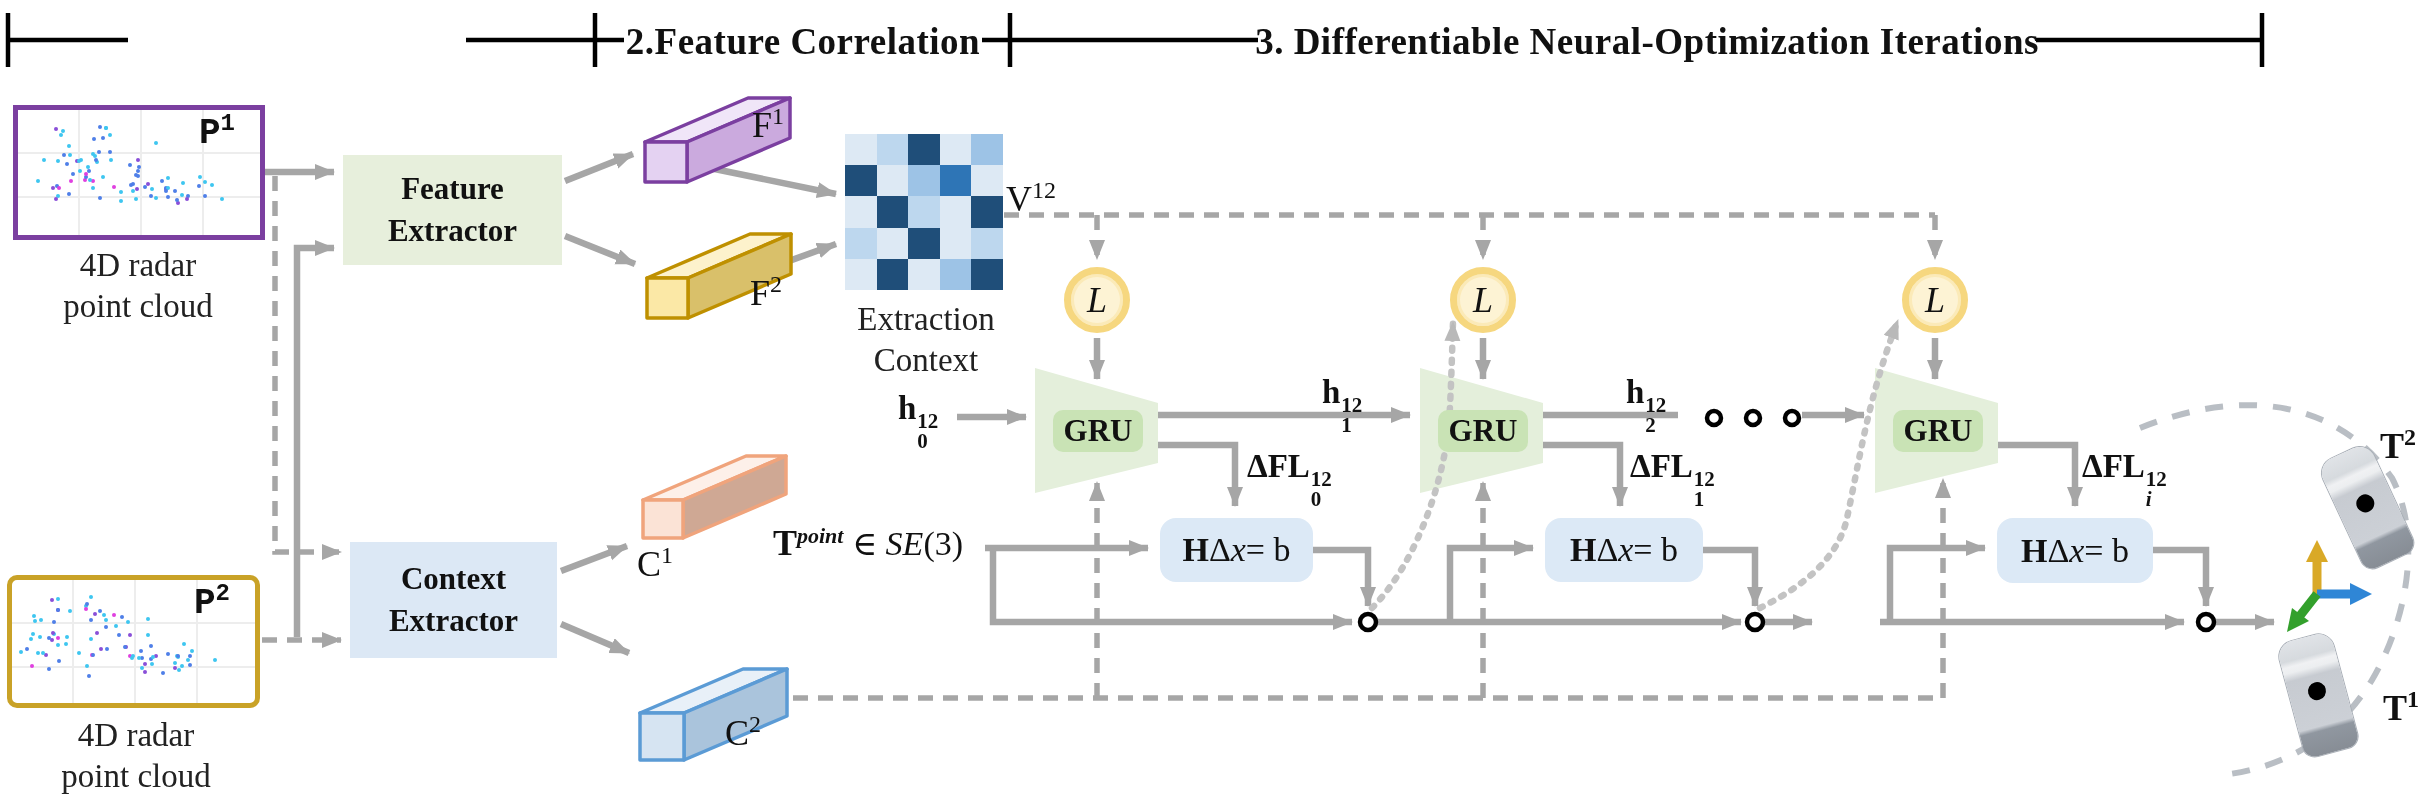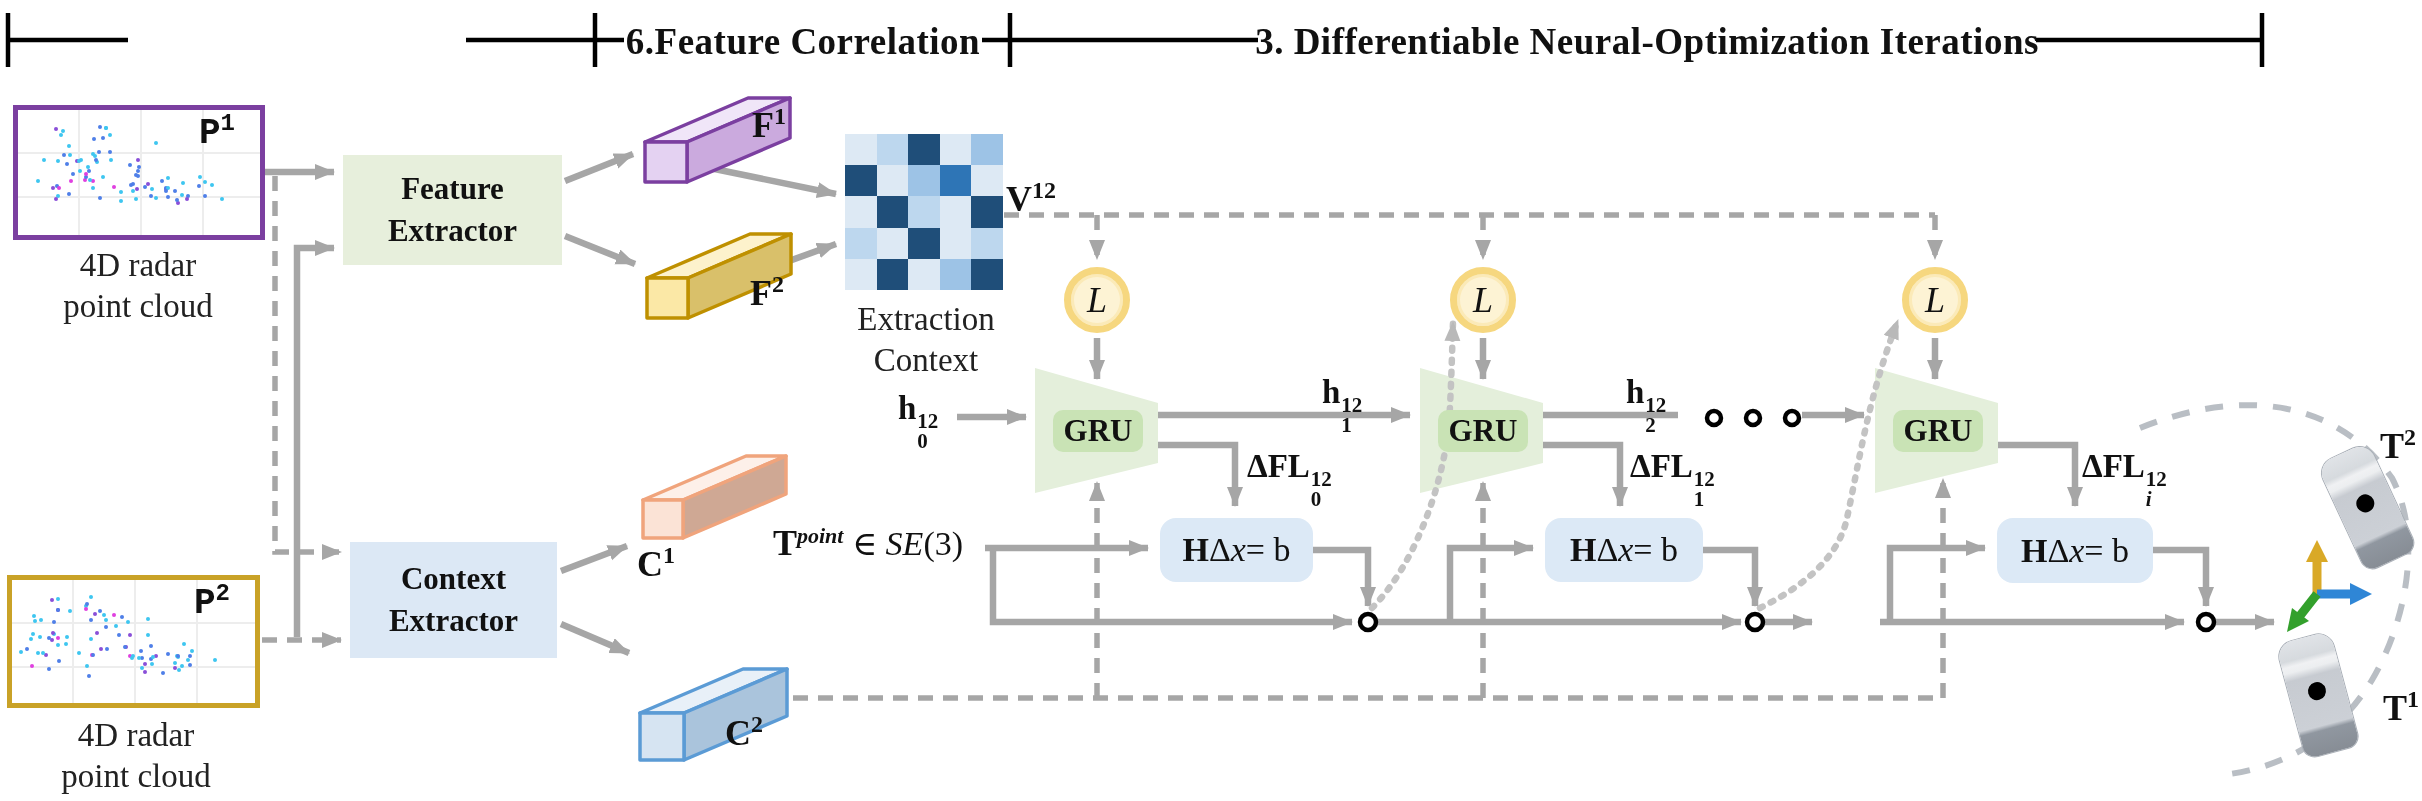--- a/index.html
+++ b/index.html
@@ -19,21 +19,21 @@
   .plabel{position:absolute;right:25px;top:2px;font-weight:bold;font-size:36px;line-height:1;font-family:Liberation Mono, monospace;}
   .plabel sup{font-size:24px;}
   .dot{position:absolute;border-radius:50%;}
   .caption{font-size:33px;line-height:1.25;color:#222;}
   
   .xbox{position:absolute;display:flex;flex-direction:column;align-items:center;justify-content:center;
         font-weight:bold;font-size:31px;line-height:1.35;}
   .xbox.green{background:#e7efdc;}
   .xbox.blue{background:#dce8f5;}
   
-  .mlab{font-weight:bold;font-size:36px;line-height:1;white-space:nowrap;}
+  .mlab{font-weight:normal;font-size:36px;line-height:1;white-space:nowrap;}
   .mlab sup{font-size:24px;}
   .mbase{font-weight:bold;font-size:33px;}
   .stk{display:inline-flex;flex-direction:column;align-items:flex-start;line-height:0.95;
        font-size:21px;font-weight:bold;vertical-align:-9px;margin-left:1px;}
   .stk .it{font-style:italic;}
   
   .matrix{position:absolute;display:grid;grid-template-columns:repeat(5,1fr);grid-template-rows:repeat(5,1fr);}
   
   .lookup{position:absolute;width:52px;height:52px;border-radius:50%;background:#fdf3d4;
           border:7px solid #f6d77f;box-shadow:inset 0 0 0 3px #fbeab8;
@@ -191,21 +191,21 @@
     <g stroke-linecap="butt">
       <line x1="2317" y1="596" x2="2317" y2="560" stroke="#d9a927" stroke-width="9"></line>
       <polygon points="2317,540 2306,562 2328,562" fill="#d9a927"></polygon>
       <line x1="2317" y1="594" x2="2352" y2="594" stroke="#2f86d6" stroke-width="9"></line>
       <polygon points="2372,594 2350,583 2350,605" fill="#2f86d6"></polygon>
       <line x1="2317" y1="594" x2="2299" y2="617" stroke="#33a02c" stroke-width="9"></line>
       <polygon points="2287,632 2292,608 2309,621" fill="#33a02c"></polygon>
     </g>
   </svg>
 
-  <div class="abs ctr sect" style="left:803px;top:41px;">6.Feature Correlation</div>
+  <div class="abs ctr sect" style="left:803px;top:41px;">2.Feature Correlation</div>
   <div class="abs ctr sect" style="left:1647px;top:41px;">3. Differentiable Neural-Optimization Iterations</div>
 
   <div class="pframe p1" style="left:13px;top:105px;width:242px;height:125px;">
     <div class="plabel"><span>P</span><sup>1</sup></div>
   <div class="dot" style="left: 44px; top: 43px; width: 4px; height: 4px; background: rgb(79, 127, 232);"></div>
       <div class="dot" style="left: 47px; top: 52px; width: 4px; height: 4px; background: rgb(79, 127, 232);"></div>
       <div class="dot" style="left: 24px; top: 48px; width: 4px; height: 4px; background: rgb(62, 198, 240);"></div>
       <div class="dot" style="left: 60px; top: 59px; width: 4px; height: 4px; background: rgb(62, 198, 240);"></div>
       <div class="dot" style="left: 18px; top: 69px; width: 4px; height: 4px; background: rgb(62, 198, 240);"></div>
       <div class="dot" style="left: 73px; top: 69px; width: 4px; height: 4px; background: rgb(224, 64, 224);"></div>
@@ -287,21 +287,21 @@
       <div class="dot" style="left: 86px; top: 16px; width: 4px; height: 4px; background: rgb(62, 198, 240);"></div>
       <div class="dot" style="left: 86px; top: 16px; width: 4px; height: 4px; background: rgb(62, 198, 240);"></div>
       <div class="dot" style="left: 80px; top: 15px; width: 4px; height: 4px; background: rgb(79, 127, 232);"></div>
       <div class="dot" style="left: 74px; top: 27px; width: 4px; height: 4px; background: rgb(79, 127, 232);"></div>
     </div>
   <div class="abs ctr caption" style="left:138px;top:286px;">
     <div>4D radar</div>
       <div>point cloud</div>
   </div>
 
-  <div class="pframe p2" style="left:7px;top:575px;width:243px;height:123px;">
+  <div class="pframe p2" style="left:7px;top:575px;width:243px;height:123px;border-radius:10px;">
     <div class="plabel"><span>P</span><sup>2</sup></div>
   <div class="dot" style="left: 44px; top: 17px; width: 4px; height: 4px; background: rgb(62, 198, 240);"></div>
       <div class="dot" style="left: 77px; top: 57px; width: 4px; height: 4px; background: rgb(62, 198, 240);"></div>
       <div class="dot" style="left: 44px; top: 63px; width: 4px; height: 4px; background: rgb(62, 198, 240);"></div>
       <div class="dot" style="left: 53px; top: 55px; width: 4px; height: 4px; background: rgb(62, 198, 240);"></div>
       <div class="dot" style="left: 56px; top: 29px; width: 4px; height: 4px; background: rgb(62, 198, 240);"></div>
       <div class="dot" style="left: 13px; top: 67px; width: 4px; height: 4px; background: rgb(79, 127, 232);"></div>
       <div class="dot" style="left: 26px; top: 55px; width: 4px; height: 4px; background: rgb(62, 198, 240);"></div>
       <div class="dot" style="left: 27px; top: 38px; width: 4px; height: 4px; background: rgb(62, 198, 240);"></div>
       <div class="dot" style="left: 17px; top: 57px; width: 4px; height: 4px; background: rgb(62, 198, 240);"></div>

